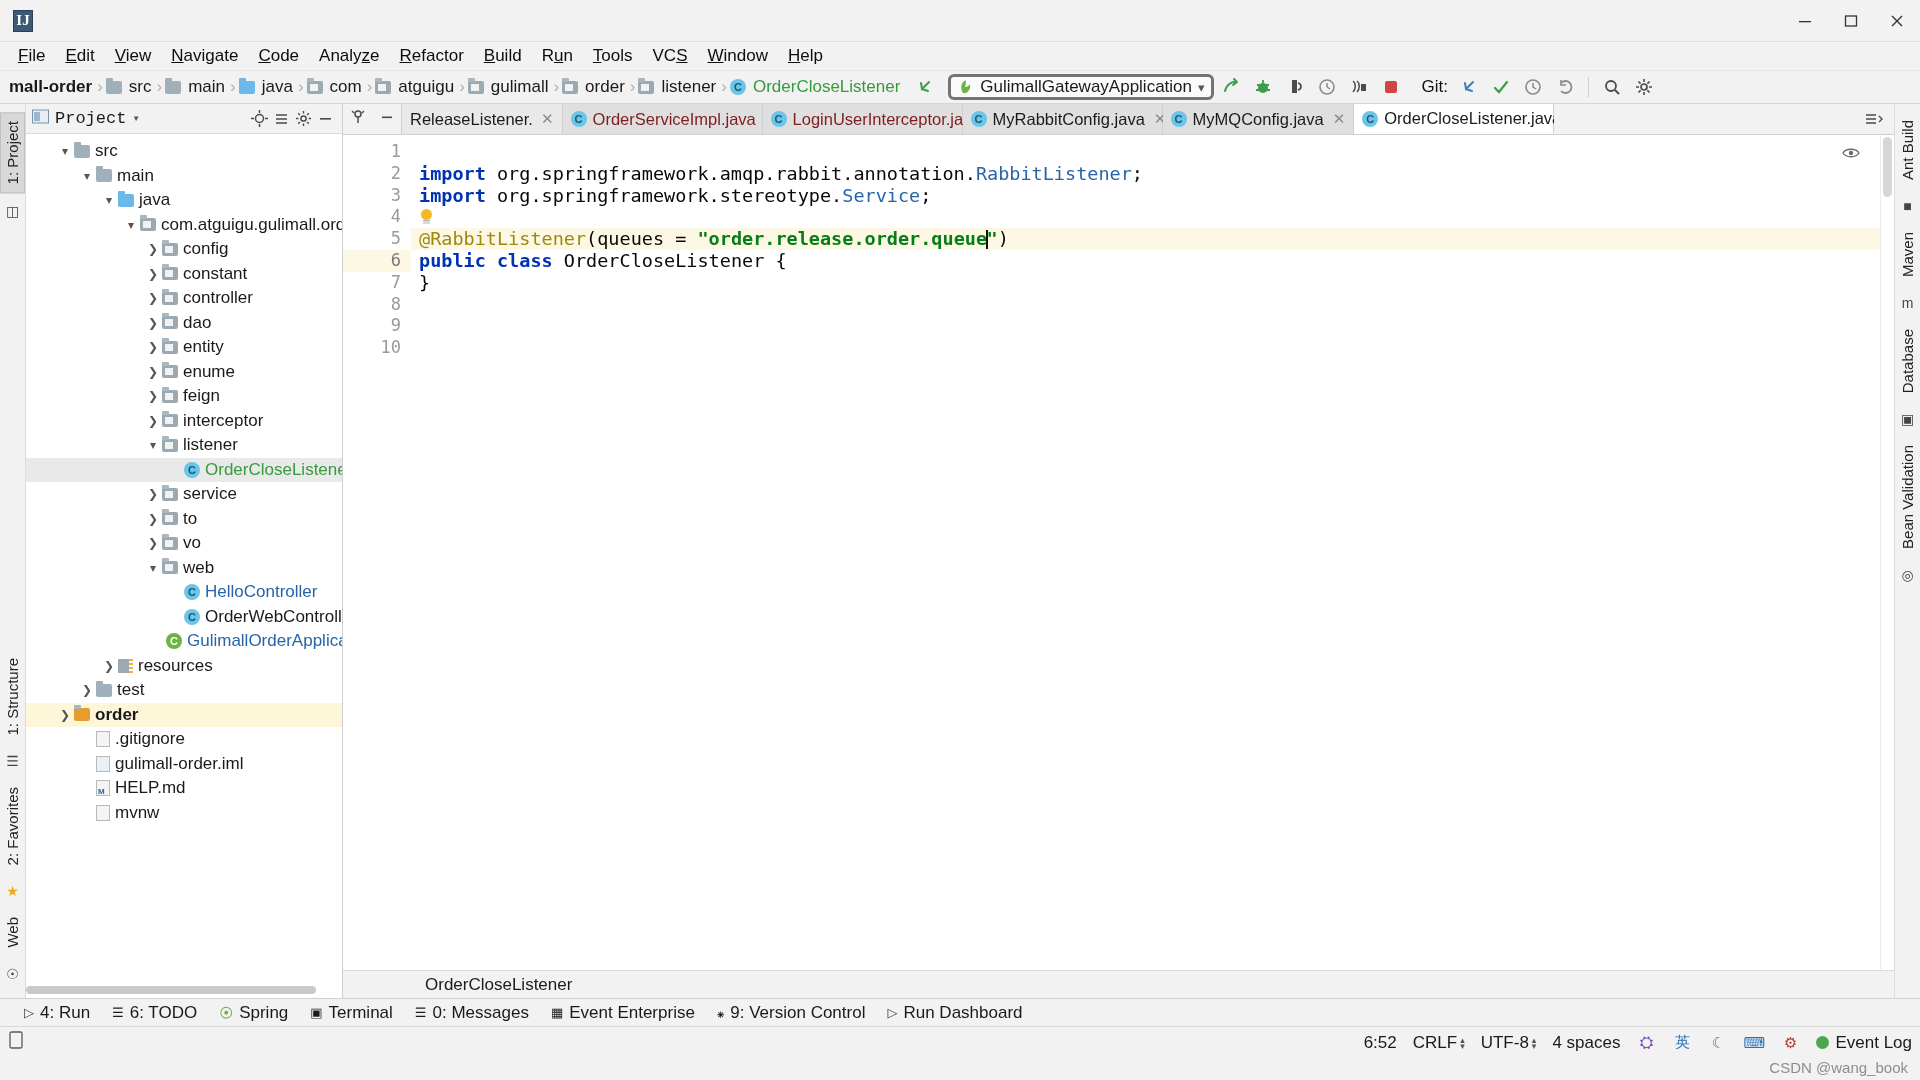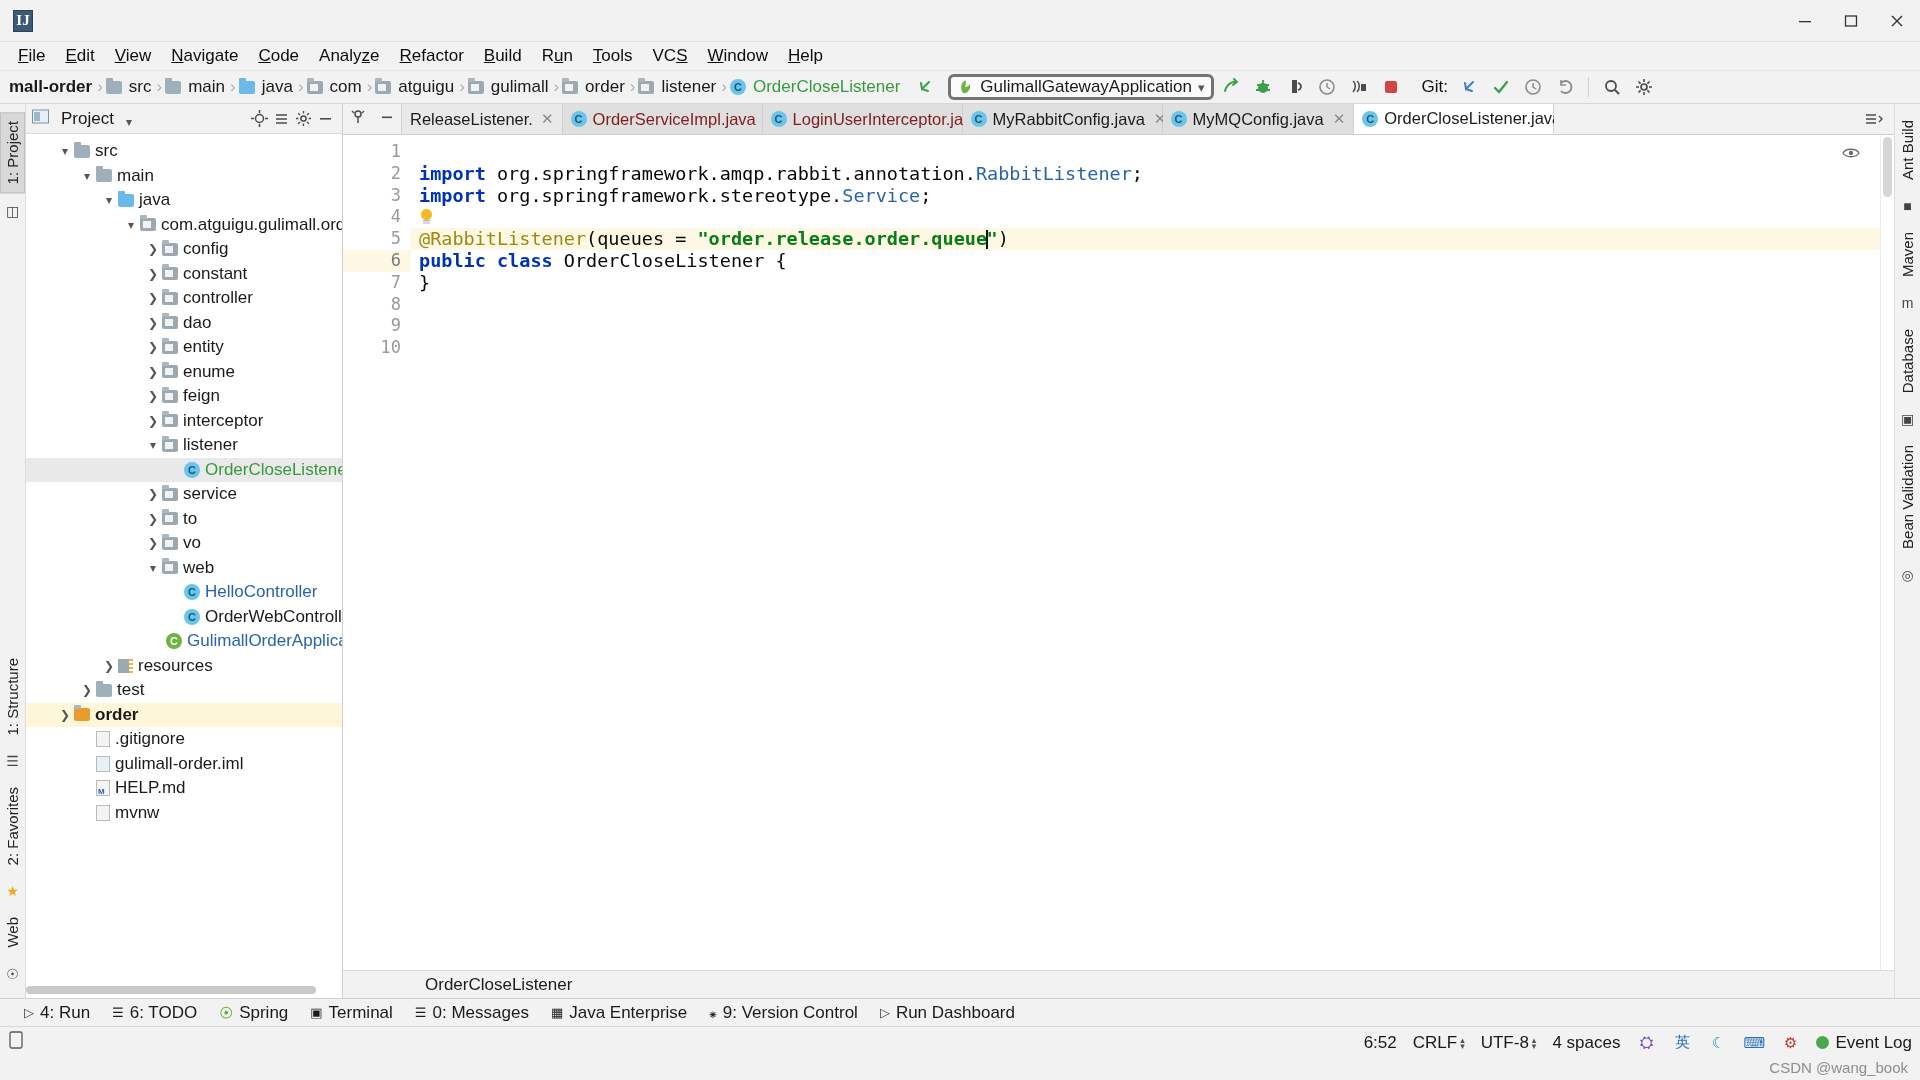--- a/index.html
+++ b/index.html
@@ -67,21 +67,21 @@
 
   
   .lstrip { width:26px; background:#f2f2f2; border-right:1px solid #dcdcdc; display:flex; flex-direction:column; align-items:center; padding-top:8px; }
   .vtab { writing-mode:vertical-rl; transform:rotate(180deg); font-size:15px; color:#222; padding:8px 3px; white-space:nowrap; }
   .vtab.sel { background:#d8d8d8; border:1px solid #c0c0c0; }
   .vicon { margin:10px 0; color:#444; font-size:14px; }
 
   
   .project { width:317px; background:#fff; display:flex; flex-direction:column; border-right:1px solid #cfcfcf;}
   .proj-head { height:30px; display:flex; align-items:center; background:#f2f2f2; border-bottom:1px solid #dcdcdc; padding:0 6px; }
-  .proj-head .pt { display:flex; align-items:flex-end; gap:12px; font-size:17px; }
+  .proj-head .pt { display:flex; align-items:center; gap:6px; font-size:17px;font-family:Liberation Mono, monospace; }
   .proj-head .sp { flex:1; }
   .proj-head .hic { width:22px; height:22px; display:flex; align-items:center; justify-content:center; color:#4a4a4a;}
   .tree { flex:1; overflow:hidden; padding-top:5px; font-size:17px; background:#fff; position:relative;}
   .trow { height:24.5px; display:flex; align-items:center; white-space:nowrap; padding-left:4px;}
   .trow.sel { background:#e9e9e9; }
   .trow.hl  { background:#fdf6d8; }
   .arrow { width:18px; display:flex; align-items:center; justify-content:center; color:#555; font-size:12px; flex:0 0 auto;}
   .arrow.none { visibility:hidden; }
   .tlabel { margin-left:5px; }
   .tlabel.green { color:#389a3c; }
@@ -707,21 +707,21 @@
     <div class="twitem">
       <span style="font-size:13px;">▣</span>
       <span>Terminal</span>
     </div>
     <div class="twitem">
       <span style="font-size:13px;">☰</span>
       <span>0: Messages</span>
     </div>
     <div class="twitem">
       <span style="font-size:13px;">▦</span>
-      <span>Java Enterprise</span>
+      <span>Event Enterprise</span>
     </div>
     <div class="twitem">
       <span style="font-size:13px;">⁕</span>
       <span>9: Version Control</span>
     </div>
     <div class="twitem">
       <span style="color:#3a3a3a;font-size:13px;">▷</span>
       <span>Run Dashboard</span>
     </div>
   </div>

